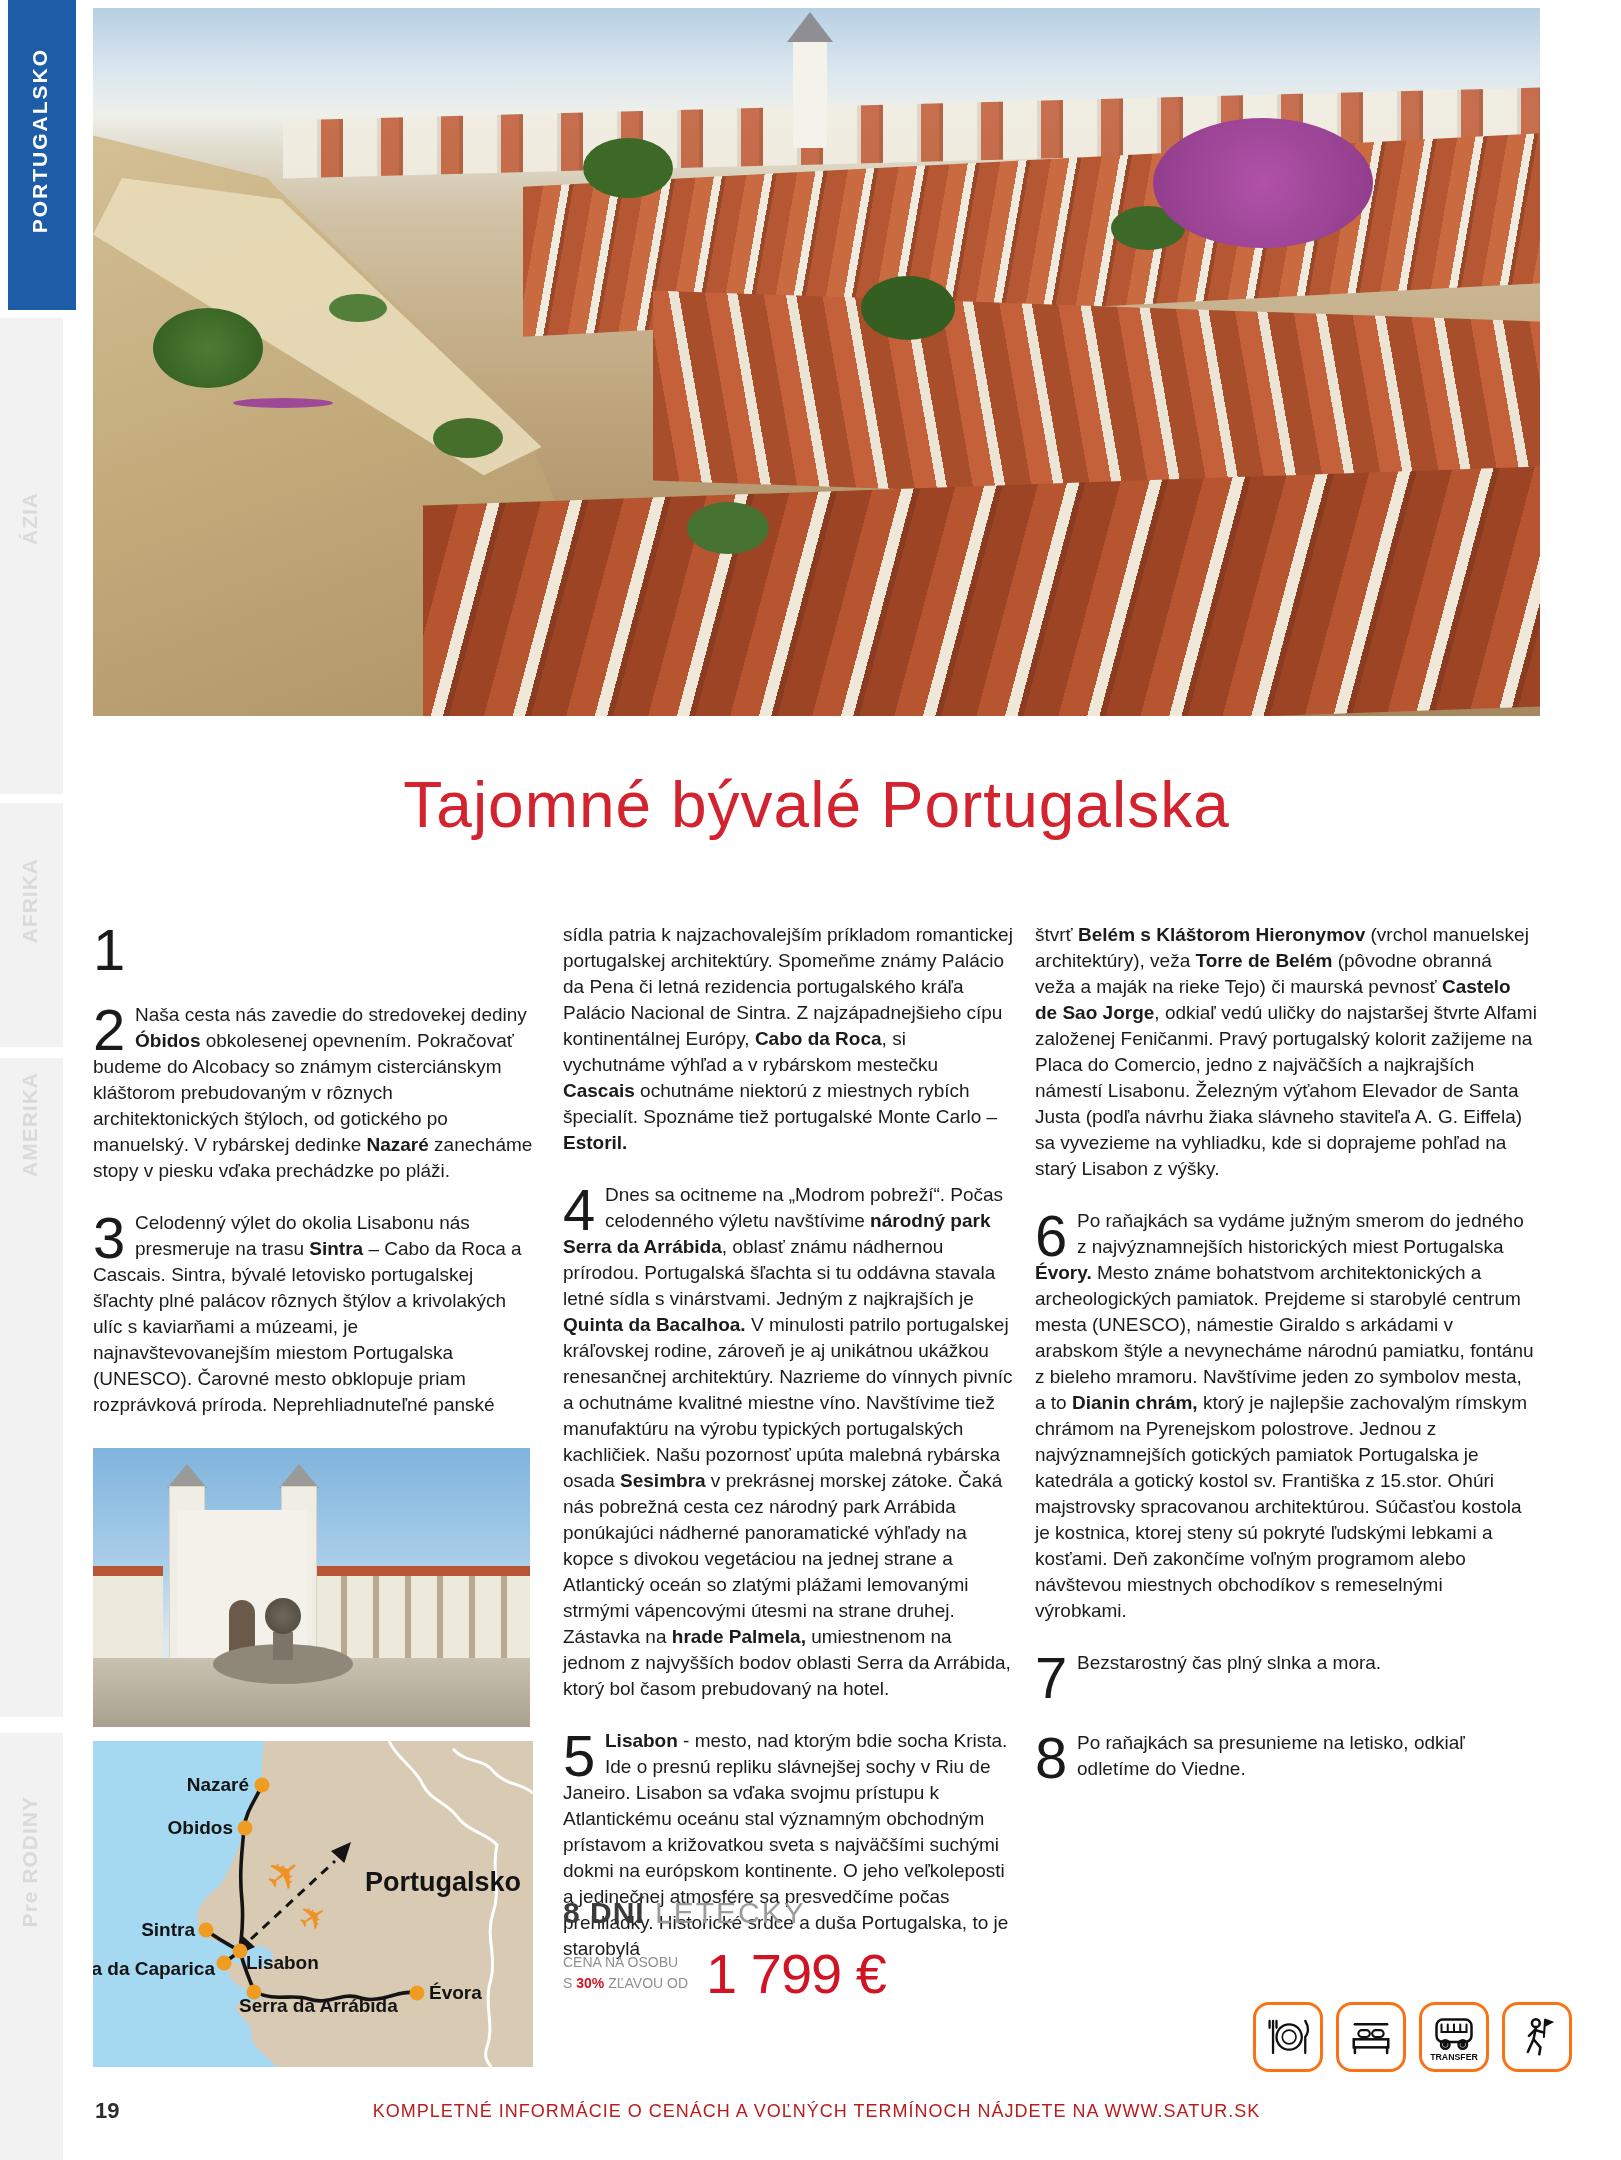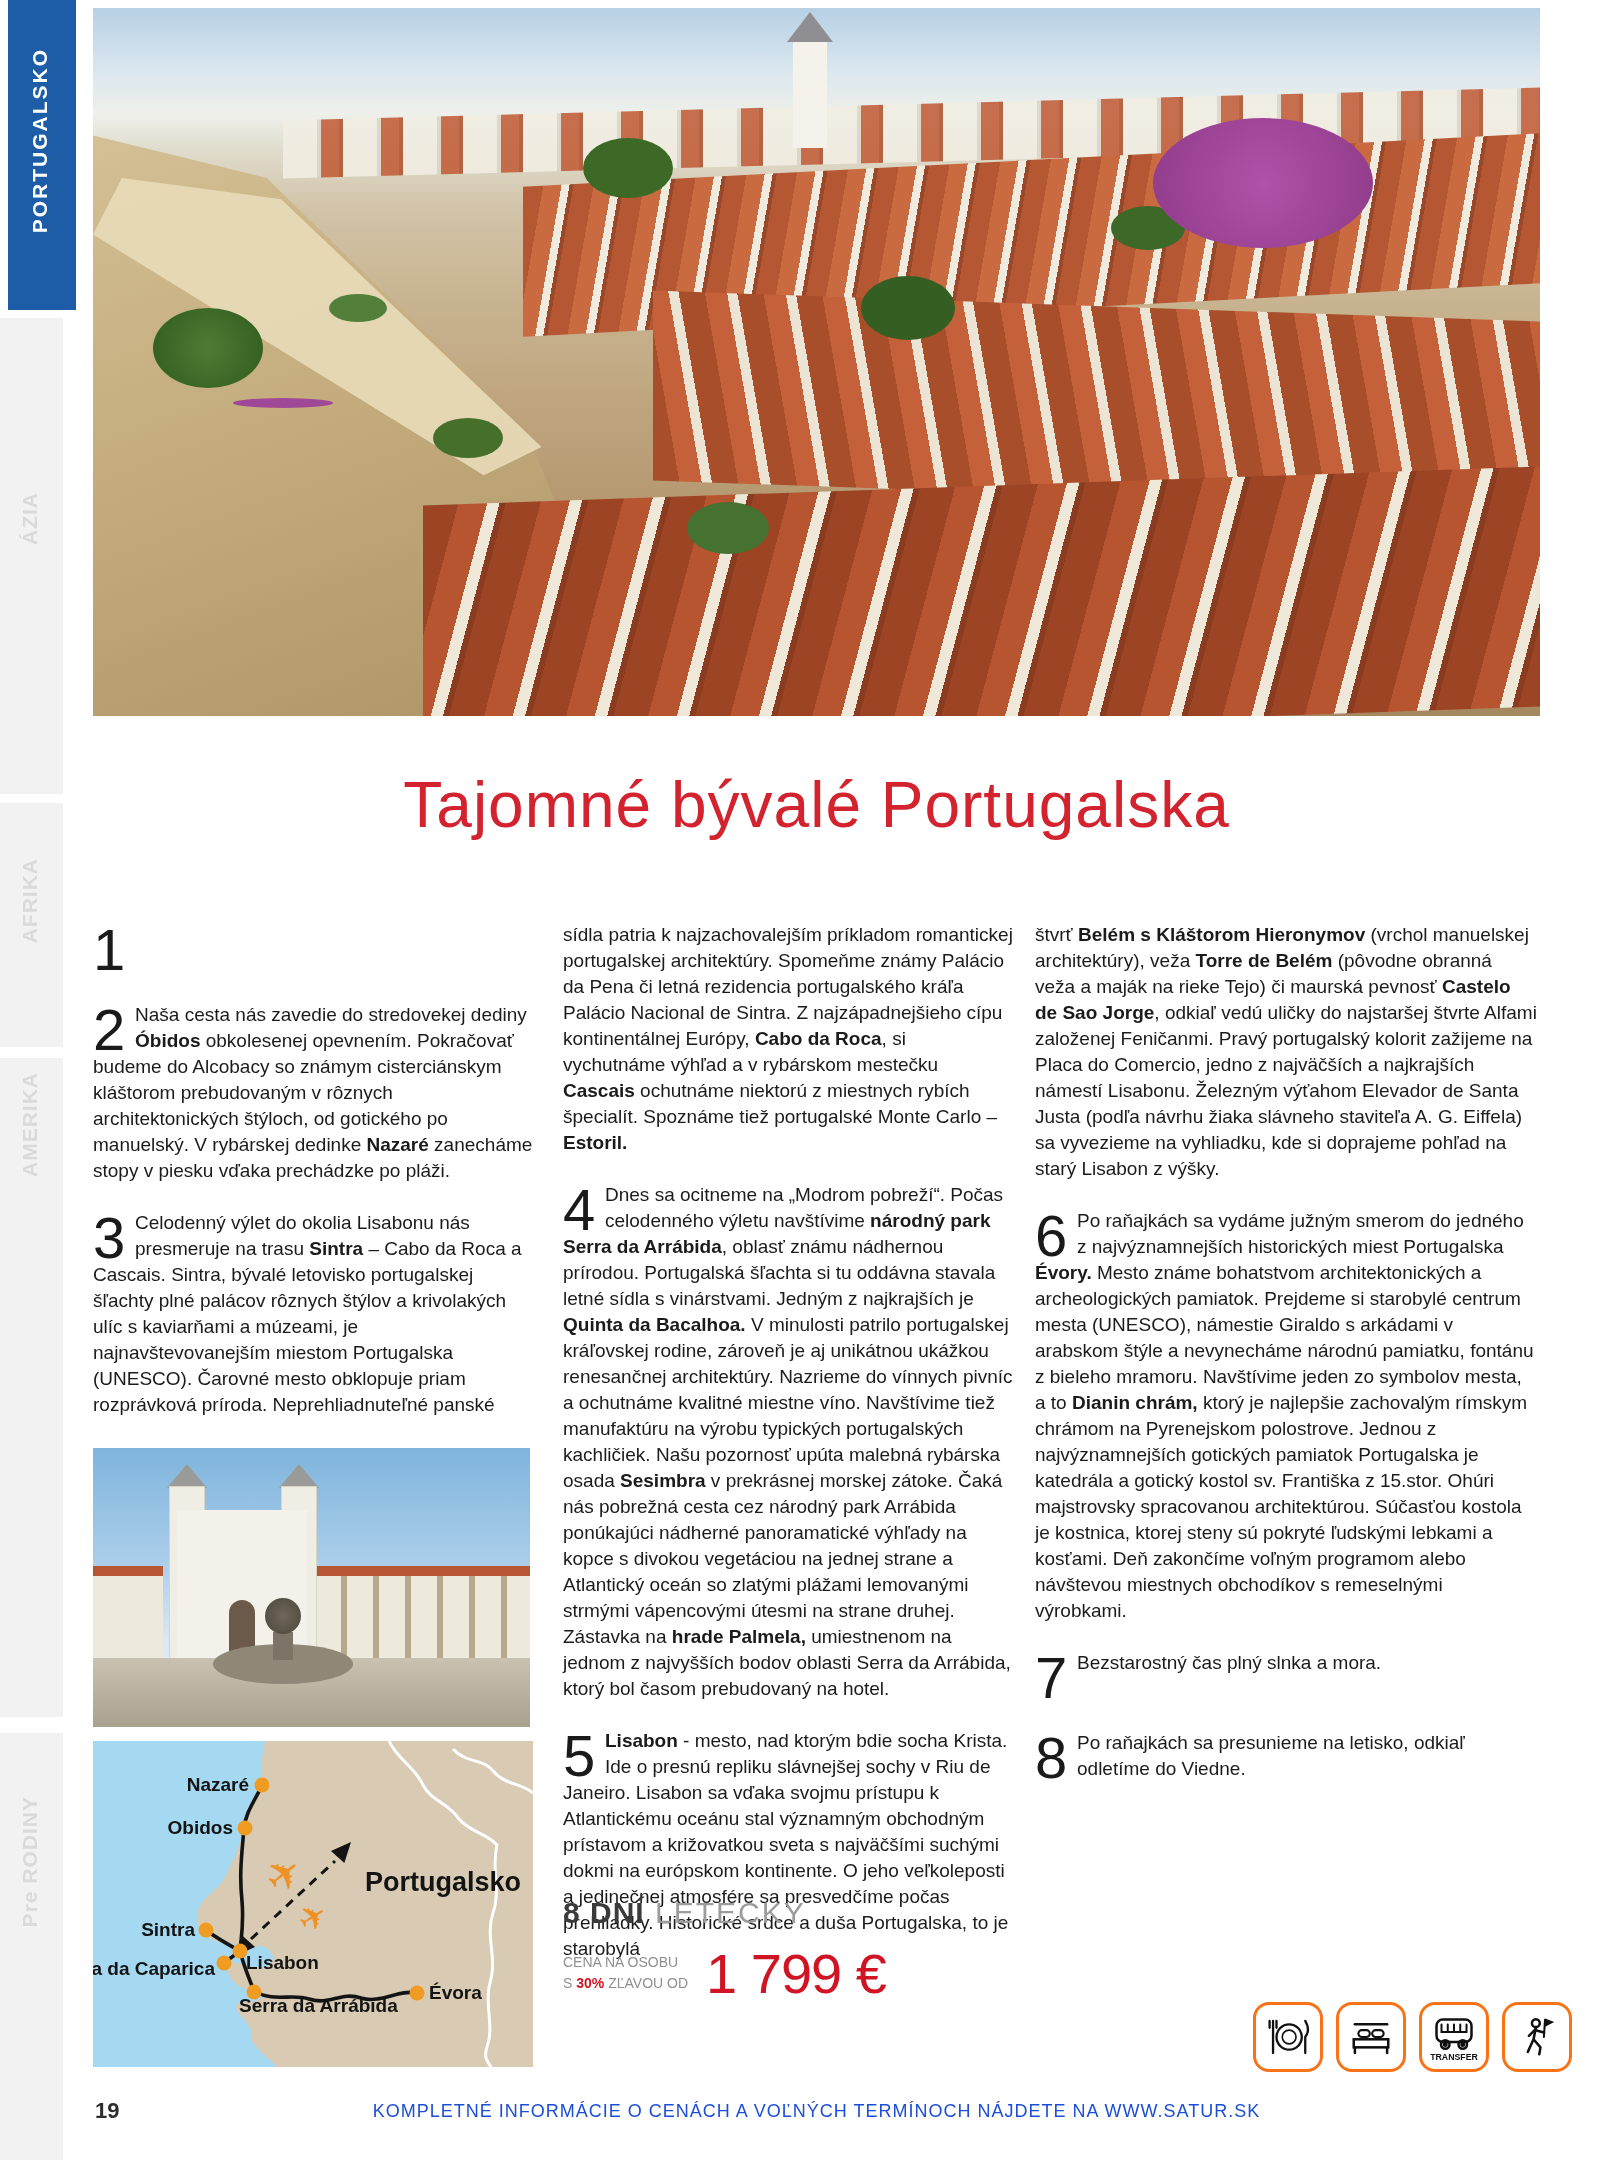--- a/index.html
+++ b/index.html
@@ -93,21 +93,21 @@
 
   
   .icons{left:1253px;top:2002px;display:flex;}
   .icon-box{width:70px;height:70px;border:3px solid #f97316;border-radius:16px;margin-left:13px;
         display:flex;align-items:center;justify-content:center;background:#fff;box-sizing:border-box;}
   .icon-box:first-child{margin-left:0;}
 
   
   .pagenum{left:95px;top:2098px;font-size:22px;font-weight:bold;color:#2d2d2d;}
   .footer{left:93px;top:2101px;width:1447px;text-align:center;font-size:18px;
-          letter-spacing:1px;color:#1d4ed8;}
+          letter-spacing:1px;color:#b91c1c;}
 </style>
 </head>
 <body>
 
 <div class="strip" style="top:318px;height:476px;"></div>
 <div class="strip" style="top:803px;height:244px;"></div>
 <div class="strip" style="top:1058px;height:659px;"></div>
 <div class="strip" style="top:1733px;height:427px;"></div>
 
 <div class="blue-tab"></div>

